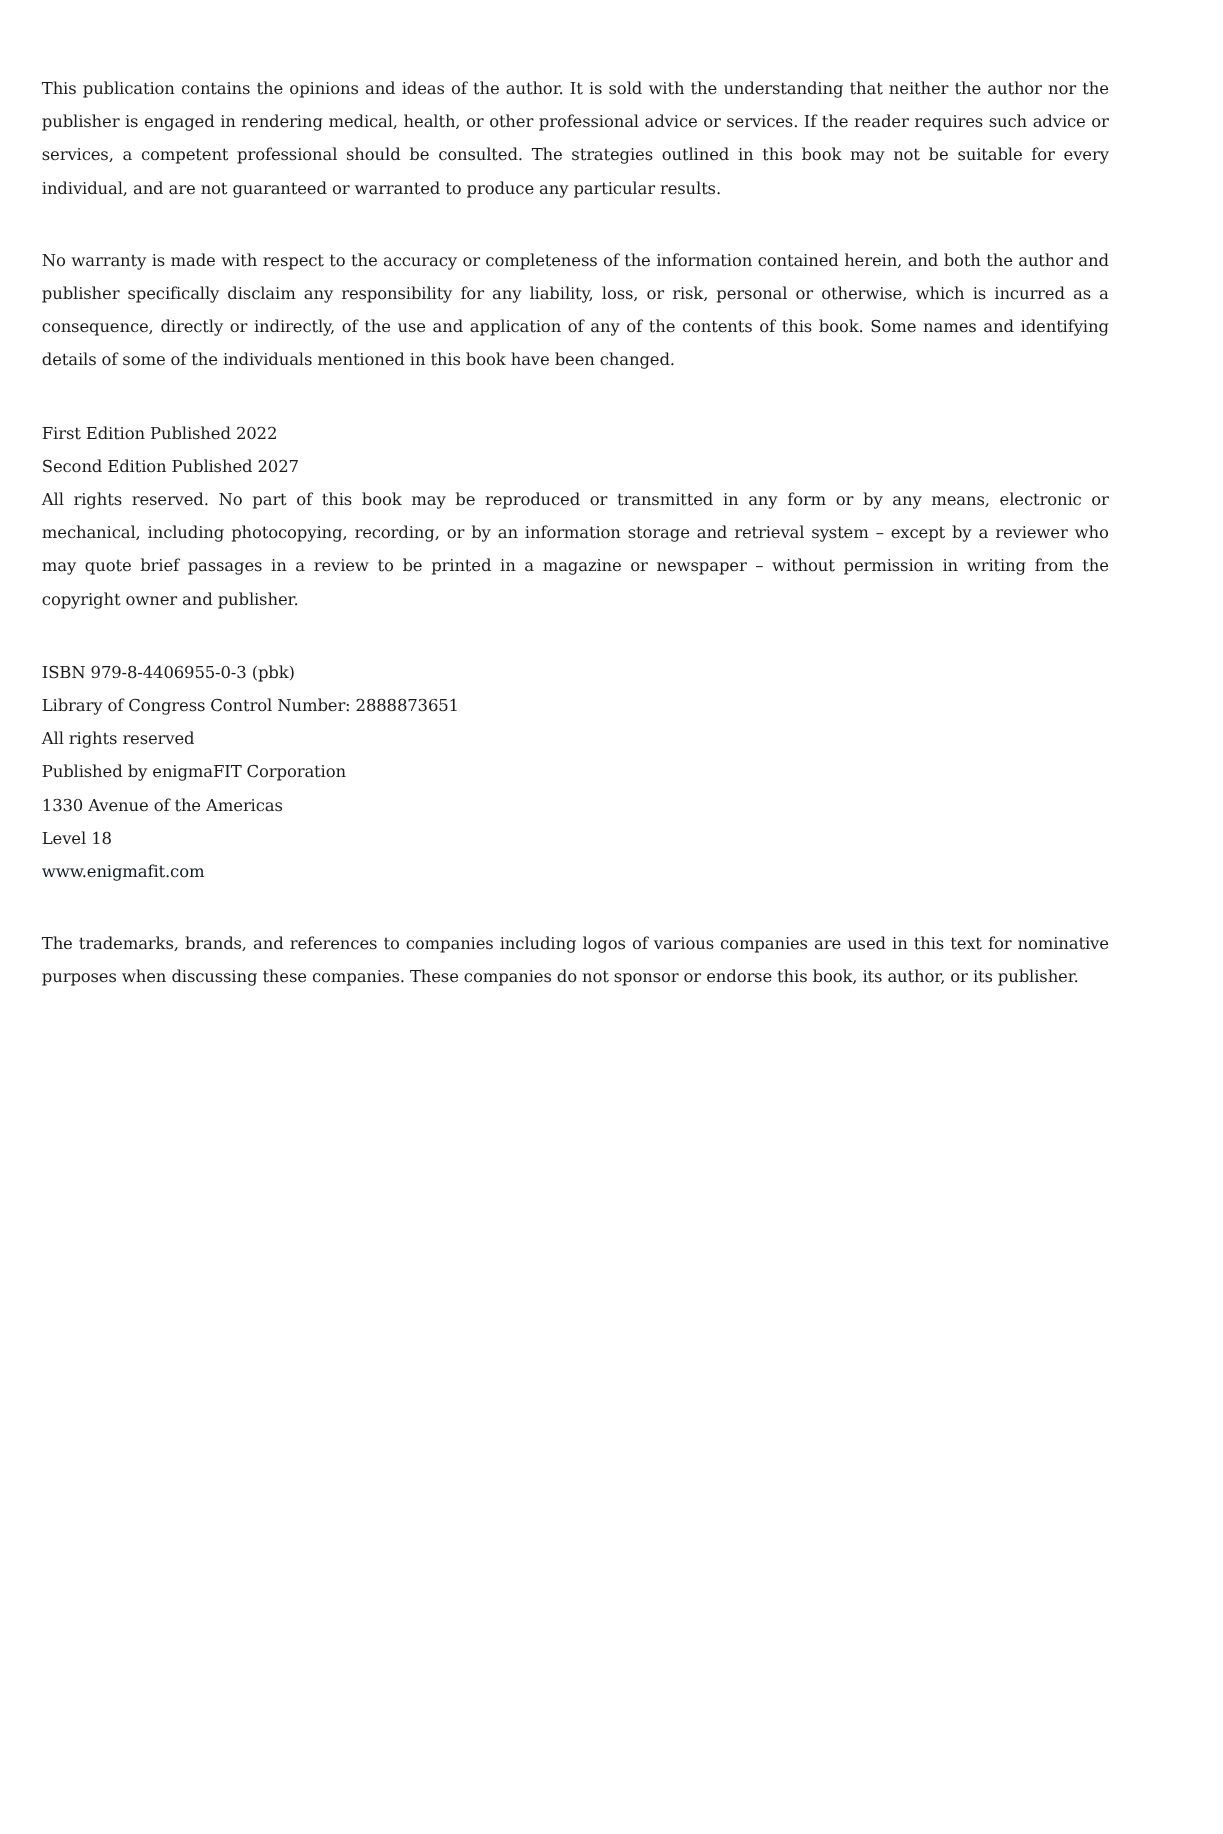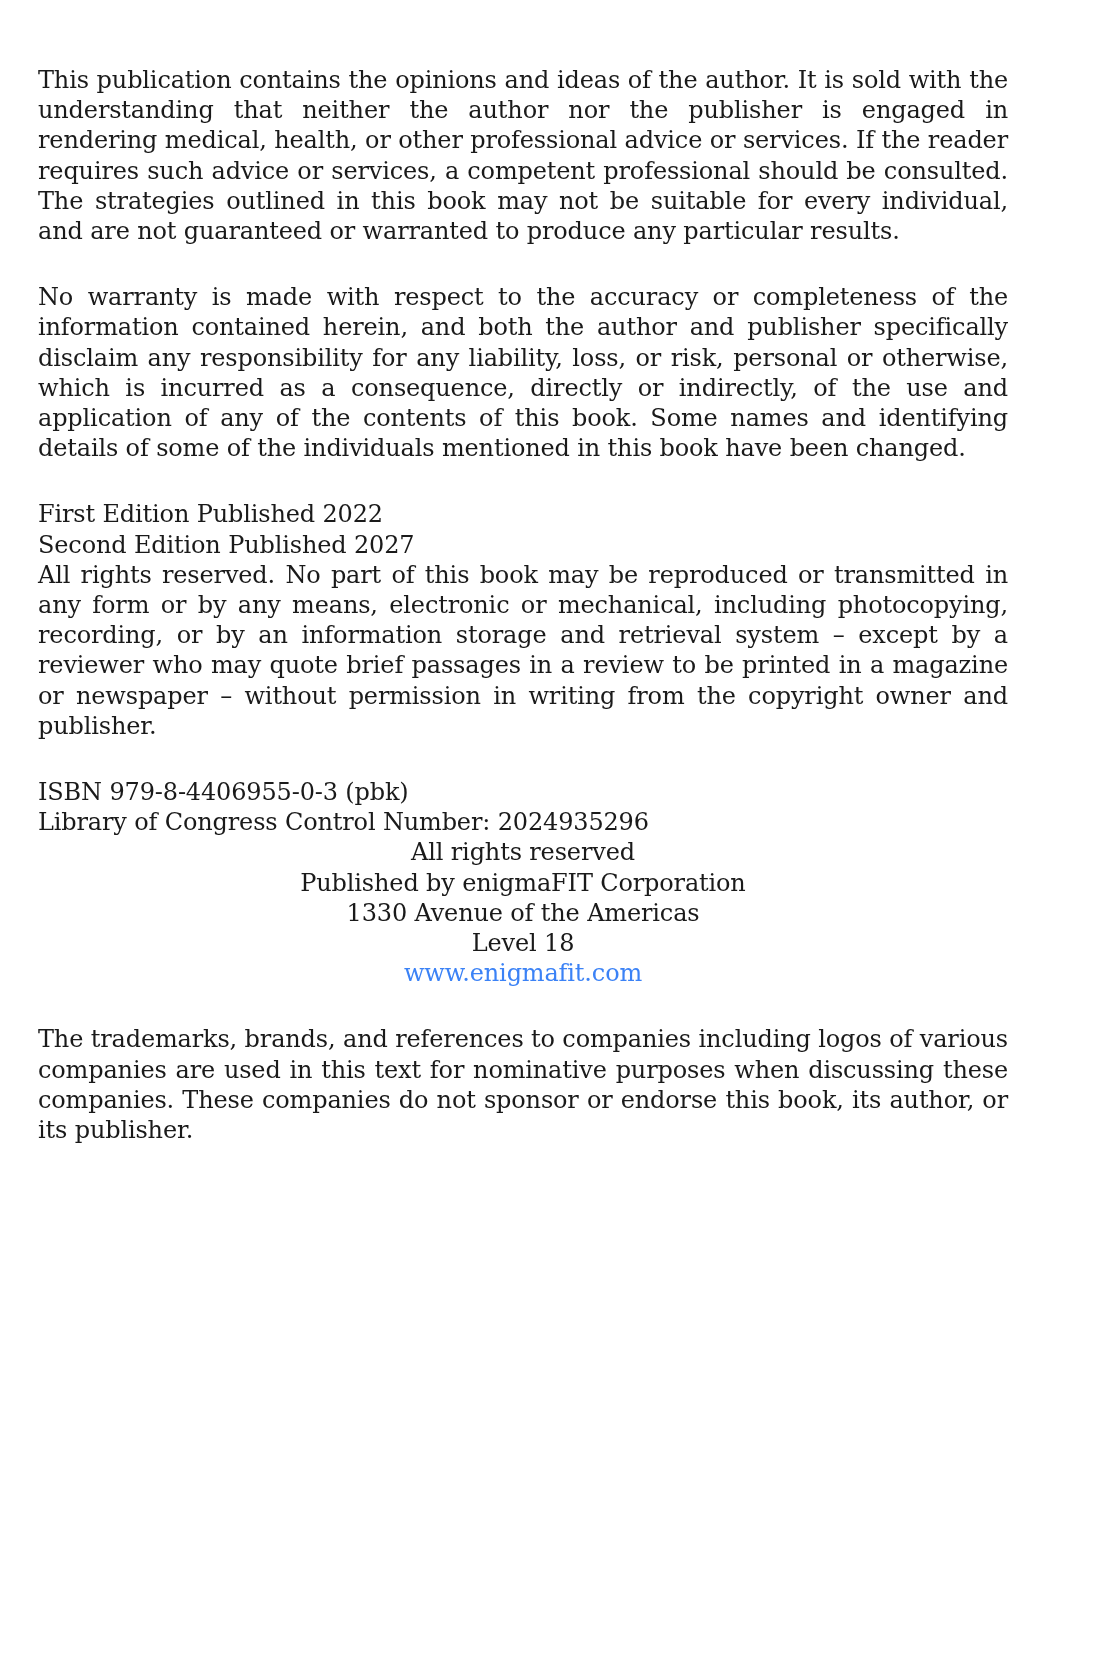--- a/index.html
+++ b/index.html
@@ -13,39 +13,38 @@
       overflow: hidden;
       position: relative;
       font-family: "DejaVu Serif", "Liberation Serif", serif;
       color: #1a1a1a;
     }
     .page {
       position: absolute;
       left: 38px;
       top: 65px;
       width: 970px;
-      font-size: 24px;
+      font-size: 15px;
       line-height: 30.2px;
       letter-spacing: -0.15px;
     }
     .para {
       margin: 0 0 36px 0;
       text-align: justify;
       text-align-last: left;
     }
     .lines {
       margin: 0;
     }
     .line {
       display: block;
       white-space: nowrap;
     }
     .center-block {
       margin: 0 0 36px 0;
-      text-align: center;
     }
     .center-block .line {
       display: block;
     }
     .link {
       color: #1f6cbf;
       text-decoration: none;
     }
   </style>
 </head>
@@ -59,28 +58,28 @@
 
   <div class="para lines">
     <span class="line">First Edition Published 2022</span>
     <span class="line">Second Edition Published 2027</span>
   </div>
 
   <p class="para">All rights reserved. No part of this book may be reproduced or transmitted in any form or by any means, electronic or mechanical, including photocopying, recording, or by an information storage and retrieval system – except by a reviewer who may quote brief passages in a review to be printed in a magazine or newspaper – without permission in writing from the copyright owner and publisher.</p>
 
   <div class="lines">
     <span class="line">ISBN 979-8-4406955-0-3 (pbk)</span>
-    <span class="line">Library of Congress Control Number: 2024935296</span>
+    <span class="line">Library of Congress Control Number: 2888873651</span>
   </div>
 
   <div class="center-block">
     <span class="line">All rights reserved</span>
     <span class="line">Published by enigmaFIT Corporation</span>
     <span class="line">1330 Avenue of the Americas</span>
     <span class="line">Level 18</span>
     <span class="line">
-      <a class="link" style="color: #3b82f6;">www.enigmafit.com</a>
+      <a class="link" style="color: #0f172a;">www.enigmafit.com</a>
     </span>
   </div>
 
   <p class="para">The trademarks, brands, and references to companies including logos of various companies are used in this text for nominative purposes when discussing these companies. These companies do not sponsor or endorse this book, its author, or its publisher.</p>
 
 </main>
 
 </body></html>

